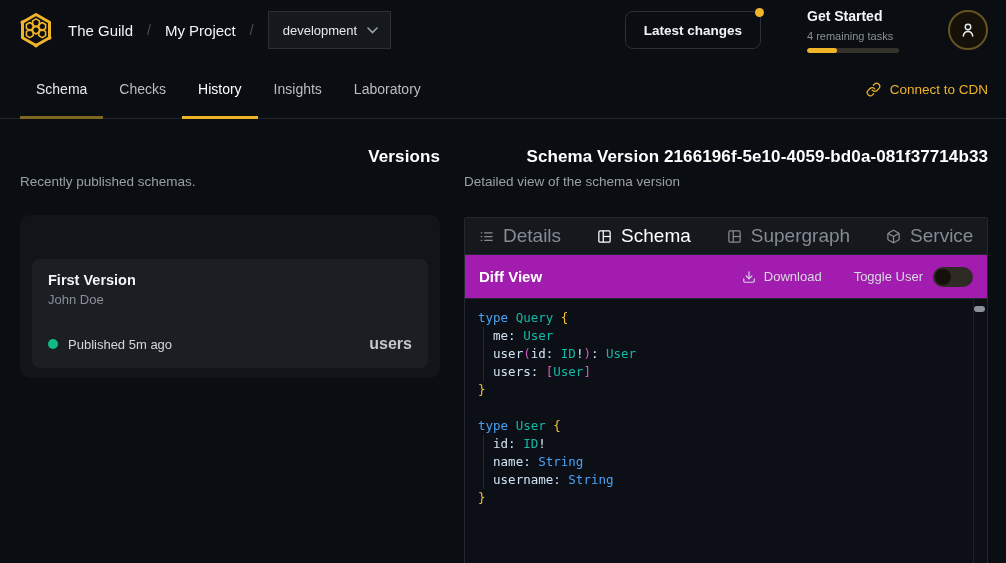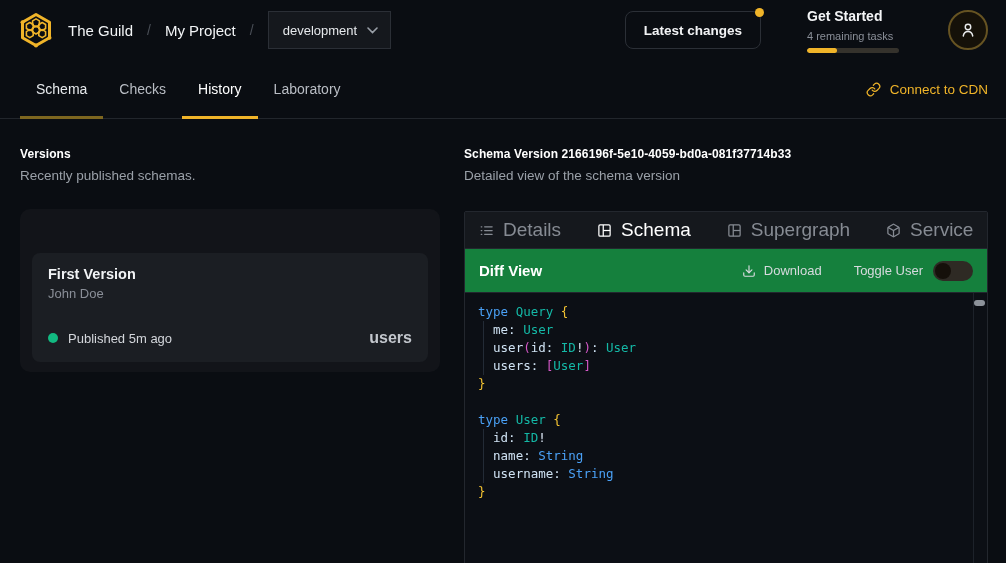--- a/index.html
+++ b/index.html
@@ -34,40 +34,40 @@
   .nav-tab.active { color:#ffffff; }
   .nav-tab.active::after, .nav-tab.dim::after { content:""; position:absolute; left:0; right:0; bottom:-1px; height:3px; }
   .nav-tab.active::after { background:#f0b429; }
   .nav-tab.dim::after { background:#7d661f; }
   .cdn-link { display:flex; align-items:center; gap:9px; color:#f0b429; font-size:13.5px; text-decoration:none; cursor:pointer; }
 
   
   .content { display:flex; gap:24px; padding:0 18px 0 20px; }
   .versions-col { width:420px; flex:none; }
   .detail-col { flex:1; min-width:0; }
-  .section-title { font-size:12px; font-weight:700; color:#ffffff; margin:28px 0 7px; letter-spacing:.1px; }
+  .section-title { font-size:17px; font-weight:700; color:#ffffff; margin:28px 0 7px; letter-spacing:.1px;text-align:right; }
   .section-sub { font-size:13.5px; color:#9aa0a8; }
 
   .outer-card { margin-top:26px; background:#121419; border-radius:10px; padding:44px 12px 10px; }
   .version-item { background:#1b1e23; border-radius:8px; padding:13px 16px 15px; cursor:pointer; }
   .v-name { font-size:14.5px; font-weight:600; color:#f1f3f5; }
   .v-author { font-size:13px; color:#8a8f98; margin-top:4px; }
   .v-row { margin-top:28px; display:flex; align-items:center; }
   .status-dot { width:10px; height:10px; border-radius:50%; background:#12b981; margin-right:10px; flex:none; }
   .v-status { font-size:13px; color:#d3d6db; }
   .v-service { margin-left:auto; font-size:16px; font-weight:700; color:#c3c7cd; }
 
   
   .panel { margin-top:28px; border:1px solid #23272e; border-radius:2px; height:400px; }
   .panel-tabs { height:37px; background:#15181d; border-bottom:1px solid #23272e; display:flex; align-items:center; padding:0 14px; gap:36px; }
   .ptab { display:flex; align-items:center; gap:9px; font-size:19px; color:#868b93; background:none; border:none; font-family:inherit; cursor:pointer; }
   .ptab svg { stroke:currentColor; }
   .ptab.active { color:#ffffff; font-weight:500; }
 
-  .diff-row { height:44px; background:#15803d; border-bottom:1px solid #23272e; display:flex; align-items:center; padding:0 14px;gap:28px; }
+  .diff-row { height:44px; background:#a21caf; border-bottom:1px solid #23272e; display:flex; align-items:center; padding:0 14px;gap:28px; }
   .diff-title { font-size:15px; font-weight:700; color:#ffffff; }
   .diff-actions { margin-left:auto; display:flex; align-items:center; gap:32px; }
   .download-btn { display:flex; align-items:center; gap:8px; font-size:13px; color:#d7dade; background:none; border:none; font-family:inherit; cursor:pointer; }
   .toggle-group { display:flex; align-items:center; gap:10px; font-size:13px; color:#d7dade; }
   .switch { width:40px; height:20px; border-radius:10px; background:#2e2a24; position:relative; border:none; cursor:pointer; flex:none; }
   .switch .knob { position:absolute; left:2px; top:2px; width:16px; height:16px; border-radius:50%; background:#15100a; }
 
   .code-wrap { position:relative; background:#0c0f15; height:317px; overflow:hidden; }
   .code-pre { margin:0; padding:10px 24px 0 13px; font-family:"DejaVu Sans Mono", monospace; font-size:12.5px; line-height:18px; color:#c9d1d9; }
   .code-line { white-space:pre; height:18px; }
@@ -137,20 +137,21 @@
       </svg>
     </button>
   </div>
 </header>
 
 <nav class="tabs-nav">
   <div class="tabs">
     <a class="nav-tab bright dim">Schema</a>
     <a class="nav-tab">Checks</a>
     <a class="nav-tab active">History</a>
+    <a class="nav-tab">Insights</a>
     <a class="nav-tab">Laboratory</a>
   </div>
   <a class="cdn-link">
     <svg width="15" height="15" viewBox="0 0 24 24" fill="none" stroke="#f0b429" stroke-width="2" stroke-linecap="round" stroke-linejoin="round">
       <path d="M10 13a5 5 0 0 0 7.54.54l3-3a5 5 0 0 0-7.07-7.07l-1.72 1.71"></path>
       <path d="M14 11a5 5 0 0 0-7.54-.54l-3 3a5 5 0 0 0 7.07 7.07l1.71-1.71"></path>
     </svg>
     <span>Connect to CDN</span>
   </a>
 </nav>

